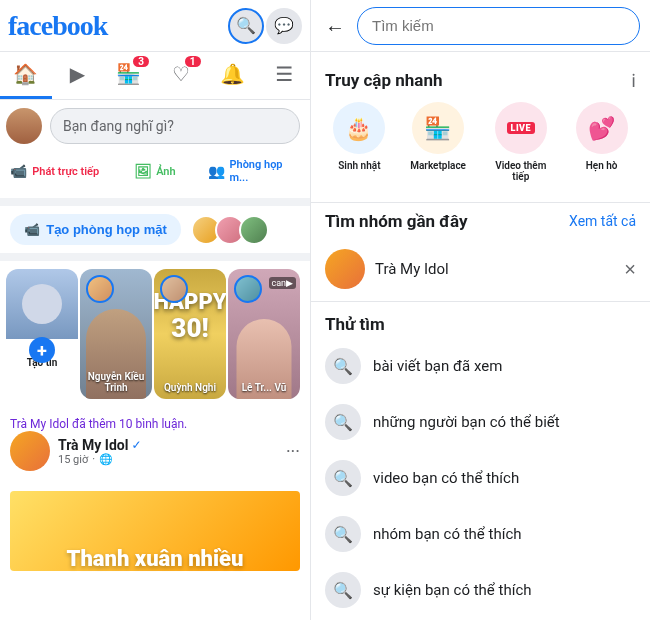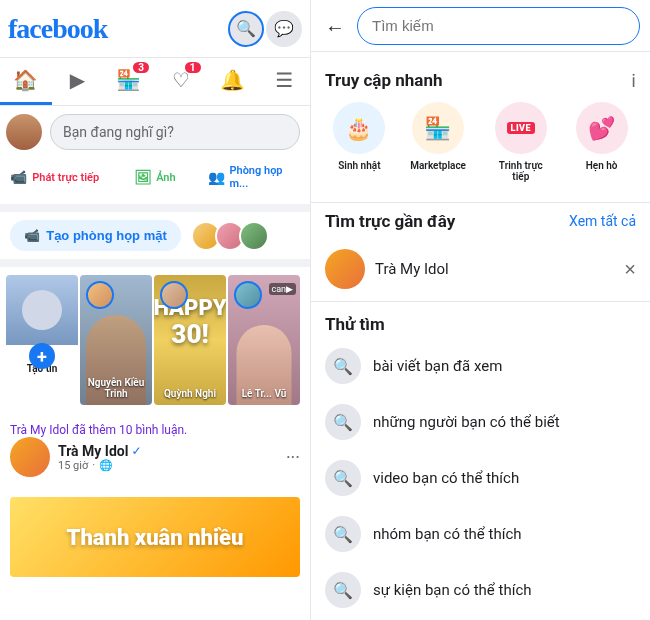--- a/index.html
+++ b/index.html
@@ -20,21 +20,21 @@
       height: 620px;
       background: #fff;
       overflow: hidden;
     }
 
     
     .header {
       display: flex;
       align-items: center;
       padding: 0 8px;
-      height: 58px;
+      height: 52px;
       background: #fff;
       border-bottom: 1px solid #e4e6ea;
       position: relative;
     }
     .fb-logo {
       font-size: 28px;
       font-weight: 900;
       color: #1877f2;
       font-family: Georgia, serif;
       margin-right: auto;
@@ -99,21 +99,21 @@
     
     .story-bar {
       display: flex;
       align-items: center;
       gap: 2px;
       padding: 8px 6px 4px 6px;
       overflow: hidden;
     }
     .story-item {
       width: 72px; height: 130px;
-      border-radius: 4px;
+      border-radius: 12px;
       overflow: hidden;
       position: relative;
       flex-shrink: 0;
       cursor: pointer;
     }
     .story-label {
       position: absolute;
       bottom: 6px; left: 0; right: 0;
       text-align: center;
       font-size: 10px;
@@ -255,21 +255,21 @@
       font-size: 12px; color: #6d28d9;
       margin-top: 4px;
     }
 
     .post-image-preview {
       width: 100%;
       height: 80px;
       background: linear-gradient(135deg, #ffe066, #ff9800);
       border-radius: 4px;
       margin-top: 20px;
-      display: flex; align-items: center; justify-content: center;
+      display: flex; align-items: flex-end; justify-content: center;
       font-size: 22px;
       color: #fff;
       font-weight: 900;
       text-shadow: 0 2px 4px rgba(0,0,0,0.3);
     }
 
     
     .face-brown { background: linear-gradient(180deg, #c8956c 0%, #a06040 100%); }
     .face-yellow { background: linear-gradient(180deg, #f0c040 0%, #d4a020 100%); }
     .face-pink { background: linear-gradient(180deg, #f0a0b0 0%, #d07080 100%); }
@@ -596,32 +596,32 @@
         <span class="quick-label">Sinh nhật</span>
       </div>
       <div class="quick-item">
         <div class="quick-icon quick-icon-marketplace">🏪</div>
         <span class="quick-label">Marketplace</span>
       </div>
       <div class="quick-item">
         <div class="quick-icon quick-icon-live">
           <span class="live-badge">LIVE</span>
         </div>
-        <span class="quick-label">Trinh trực tiếp</span>
+        <span class="quick-label">Video thêm tiếp</span>
       </div>
       <div class="quick-item">
         <div class="quick-icon quick-icon-dating">💕</div>
         <span class="quick-label">Hẹn hò</span>
       </div>
     </div>
 
     <div class="divider"></div>
 
     <div class="section-header">
-      <span class="section-title">Tìm trực gần đây</span>
+      <span class="section-title">Tìm nhóm gần đây</span>
       <span class="section-link">Xem tất cả</span>
     </div>
     <div class="recent-item">
       <div class="recent-avatar"></div>
       <span class="recent-name">Trà My Idol</span>
       <button class="remove-btn">×</button>
     </div>
 
     <div class="divider"></div>
 

